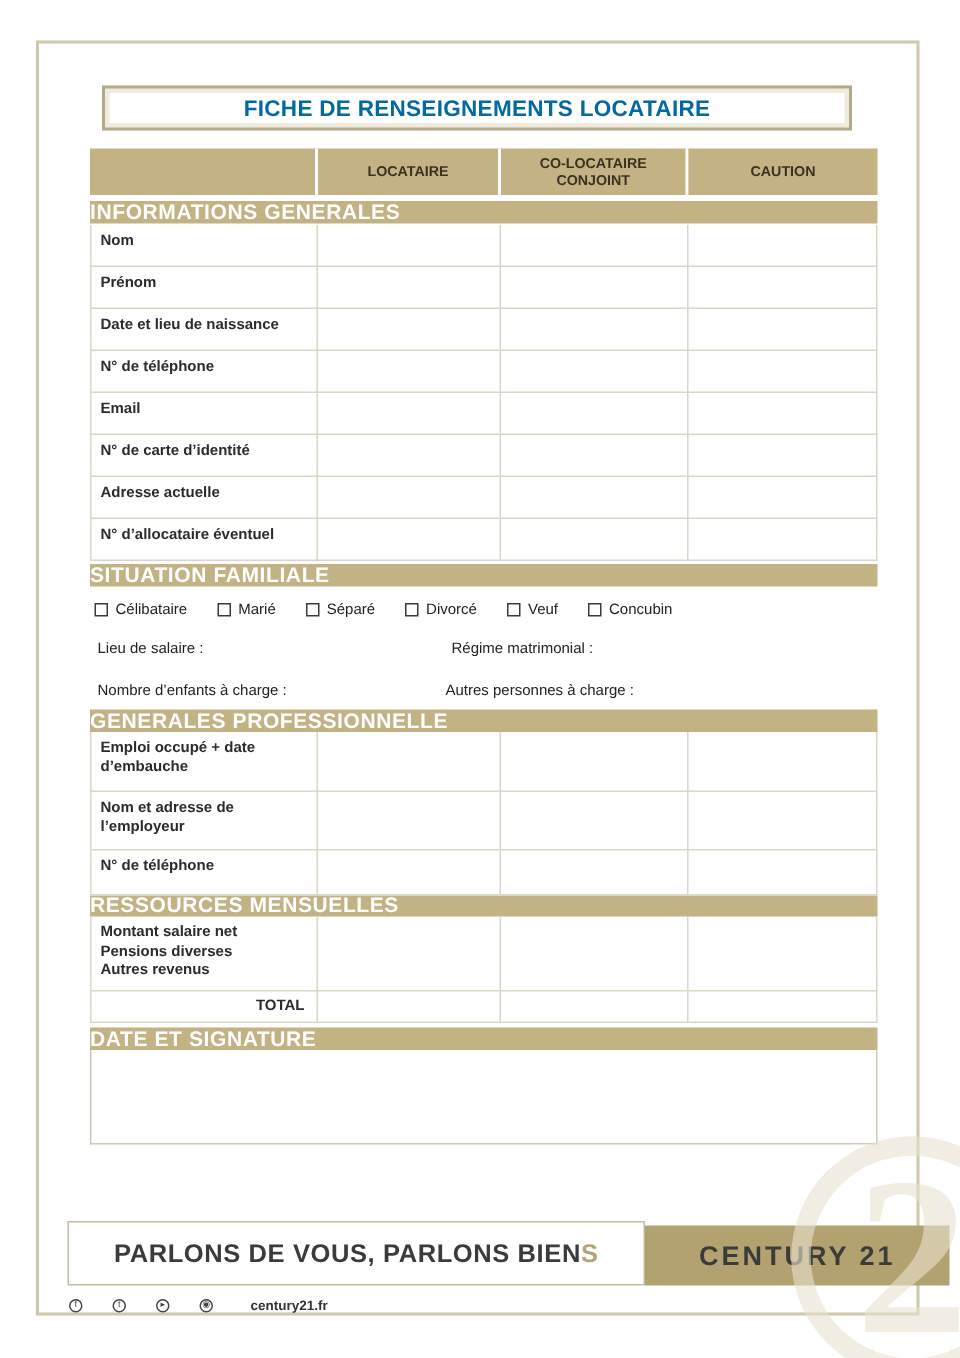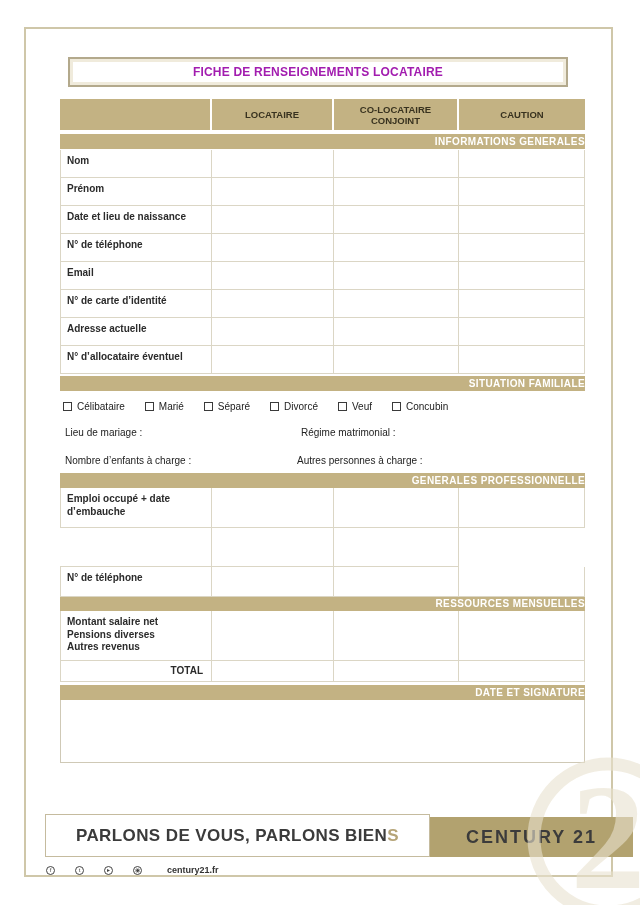--- a/index.html
+++ b/index.html
@@ -6,31 +6,31 @@
   html,body { width:640px; height:905px; background:#fff; overflow:hidden;
               font-family:"Liberation Sans", sans-serif; color:#2e2a22; }
   .page { position:absolute; left:24px; top:27px; width:589px; height:850px;
           border:2px solid #cfc7a9; background:#fff; }
 
   
   .title-box { position:absolute; left:42px; top:28px; width:500px; height:30px;
                border:2px solid #b3a98c; background:#f0ebdc; padding:3px; }
   .title-box-inner { background:#fff; width:100%; height:100%; display:flex;
                      align-items:center; justify-content:center; }
-  .title-box-inner span { font-size:12px; font-weight:bold; color:#a21caf; letter-spacing:.2px; }
+  .title-box-inner span { font-size:15px; font-weight:bold; color:#0369a1; letter-spacing:.2px; }
 
   
   .form-table { position:absolute; left:34px; top:70px; width:525px; }
   .trow { display:grid; grid-template-columns:152px 122px 125px 126px; }
   .hcell { background:#c3b283; height:31px; display:flex; align-items:center;
            justify-content:center; text-align:center; font-size:9.5px; font-weight:bold;
            color:#38321f; border-right:2px solid #fff; white-space:pre-line; line-height:11px; }
   .hcell.last { border-right:none; }
-  .band { background:#c3b283; color:#fff; font-weight:bold; font-size:10px;
-          text-align:right; height:15px; line-height:15px; letter-spacing:.4px; }
+  .band { background:#c3b283; color:#fff; font-weight:bold; font-size:14px;
+          text-align:left; height:15px; line-height:15px; letter-spacing:.4px; }
   .cell { border-right:1px solid #dbd6c5; border-bottom:1px solid #dbd6c5;
           padding:5px 6px 0 6px; font-size:10px; font-weight:bold; color:#2b2b2b;
           line-height:12.5px; }
   .cell.first { border-left:1px solid #dbd6c5; }
   .h28 .cell { height:28px; }
   .h40 .cell { height:40px; }
   .h39 .cell { height:39px; }
   .h30 .cell { height:30px; }
   .h50 .cell { height:50px; }
   .h21 .cell { height:21px; padding-top:4px; }
@@ -165,38 +165,39 @@
         <span class="cb-item">
           <span class="cb-box"></span>
           <span>Veuf</span>
         </span>
         <span class="cb-item">
           <span class="cb-box"></span>
           <span>Concubin</span>
         </span>
       </div>
       <div class="fam-row" style="margin-top:13px;">
-        <span class="f1">Lieu de mariage :</span>
+        <span class="f1">Lieu de salaire :</span>
         <span class="f2">Régime matrimonial :</span>
       </div>
       <div class="fam-row r2" style="margin-top:14px;">
         <span class="f1">Nombre d’enfants à charge :</span>
         <span class="f2">Autres personnes à charge :</span>
       </div>
     </div>
 
     <div class="band" style="margin-top:4px;">GENERALES PROFESSIONNELLE</div>
 
     <div class="trow h40">
       <div class="cell first">Emploi occupé + date d’embauche</div>
       <div class="cell"></div>
       <div class="cell"></div>
       <div class="cell"></div>
     </div>
     <div class="trow h39">
+      <div class="cell first">Nom et adresse de l’employeur</div>
       <div class="cell"></div>
       <div class="cell"></div>
       <div class="cell"></div>
     </div>
     <div class="trow h30">
       <div class="cell first">N° de téléphone</div>
       <div class="cell"></div>
       <div class="cell"></div>
       <div class="cell"></div>
     </div>

